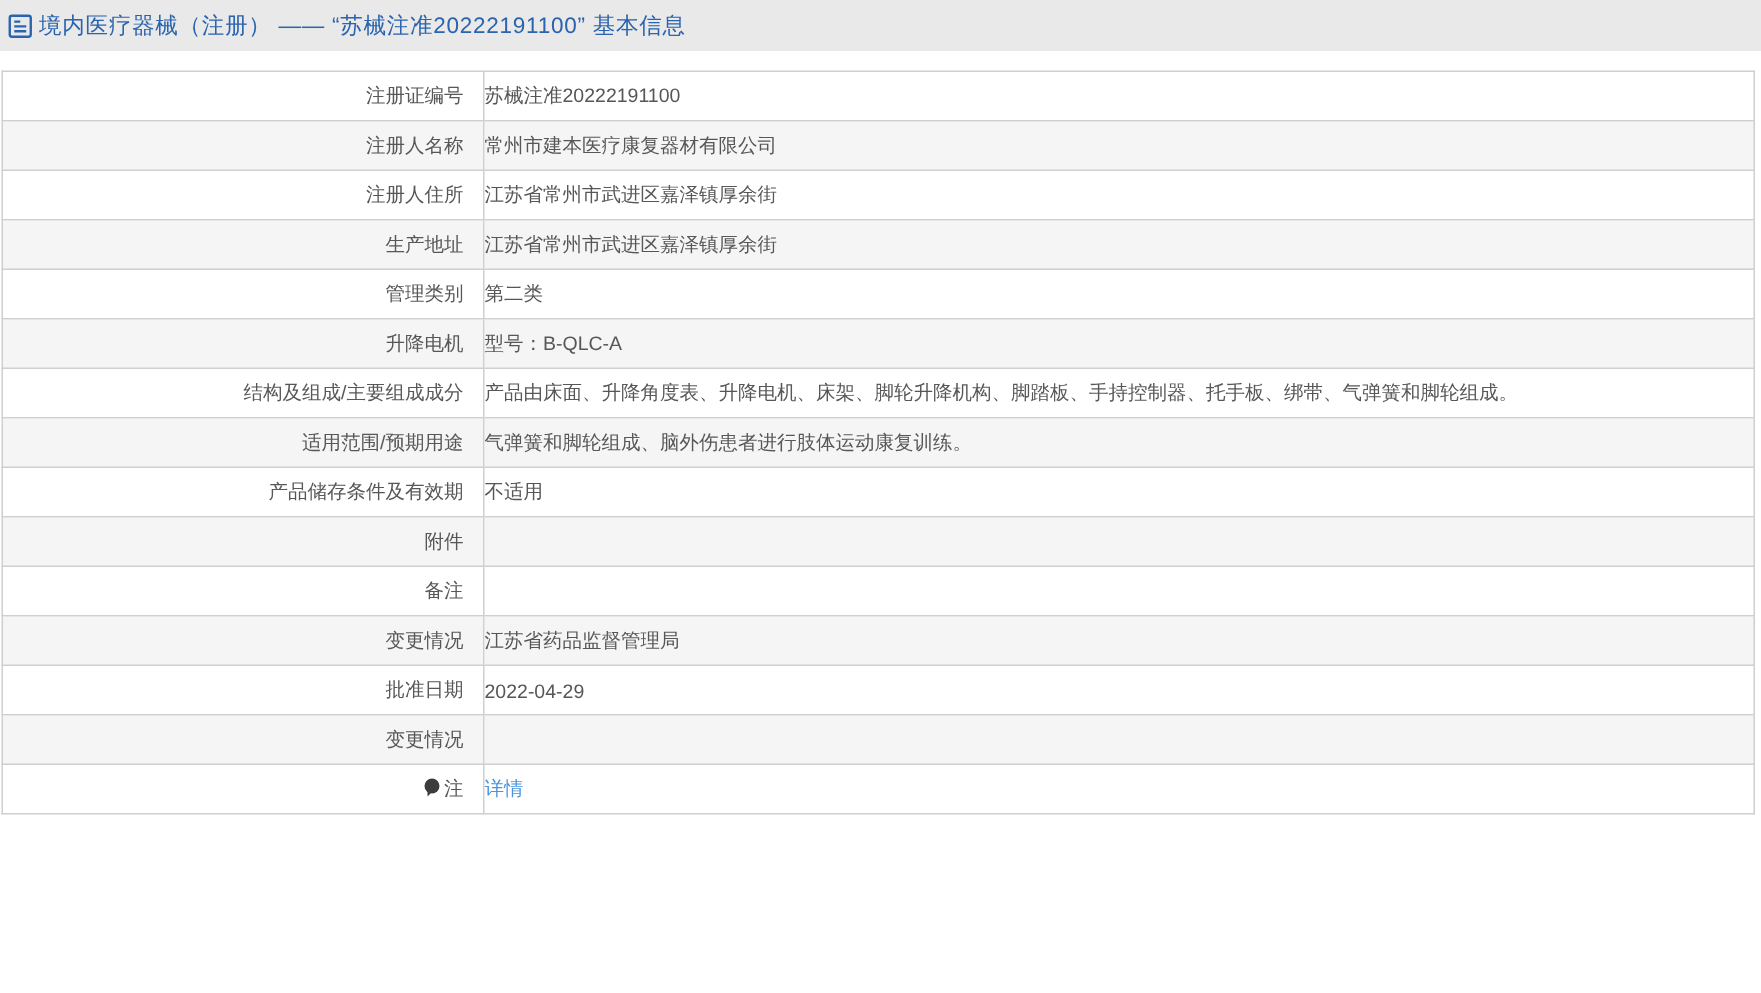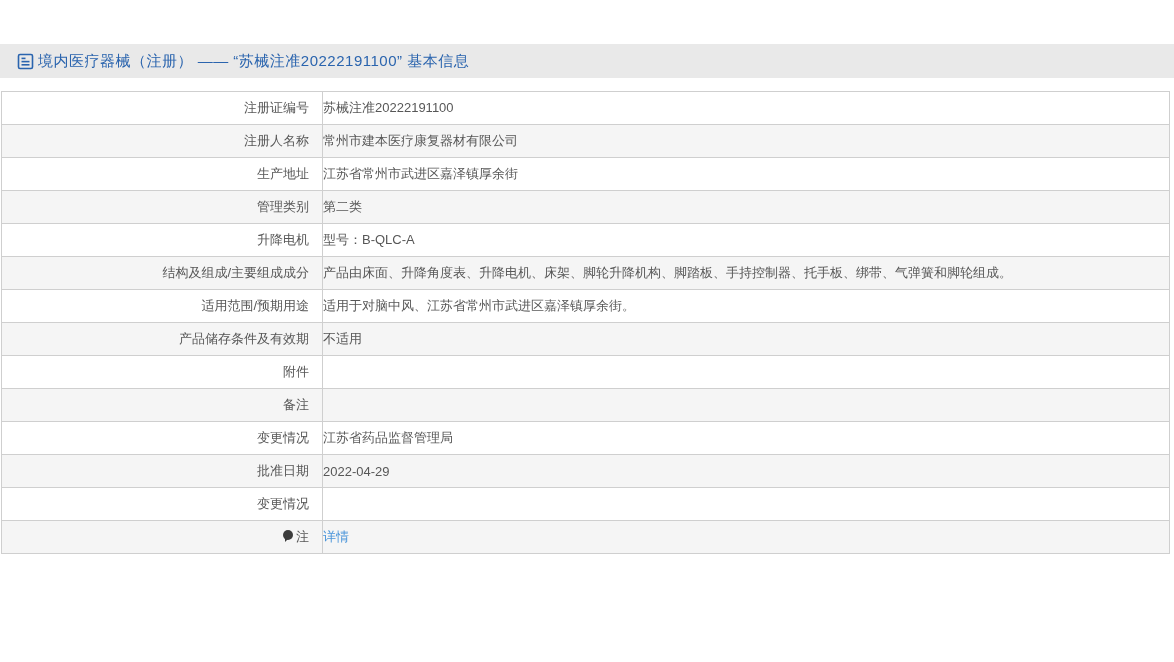--- a/index.html
+++ b/index.html
@@ -12,22 +12,21 @@
     font-family: "Liberation Sans", "DejaVu Sans", sans-serif;
   }
   
   .title-bar {
     width: 100%;
     height: 34px;
     background: #e9e9e9;
     display: flex;
     align-items: center;
     box-sizing: border-box;
-    padding-left: 17px;
-    margin-top: 44px;
+    padding-left: 5px;
   }
   .doc-icon {
     width: 17px;
     height: 17px;
     margin-right: 4px;
     flex: 0 0 auto;
     display: inline-block;
   }
   .title-text {
     color: #2a64ae;
@@ -113,38 +112,42 @@
   <tbody>
     <tr>
       <td class="cell-label">注册证编号</td>
       <td class="cell-value">苏械注准20222191100</td>
     </tr>
     <tr>
       <td class="cell-label">注册人名称</td>
       <td class="cell-value">常州市建本医疗康复器材有限公司</td>
     </tr>
     <tr>
+      <td class="cell-label">注册人住所</td>
+      <td class="cell-value">江苏省常州市武进区嘉泽镇厚余街</td>
+    </tr>
+    <tr>
       <td class="cell-label">生产地址</td>
       <td class="cell-value">江苏省常州市武进区嘉泽镇厚余街</td>
     </tr>
     <tr>
       <td class="cell-label">管理类别</td>
       <td class="cell-value">第二类</td>
     </tr>
     <tr>
       <td class="cell-label">升降电机</td>
       <td class="cell-value">型号：B-QLC-A</td>
     </tr>
     <tr>
       <td class="cell-label">结构及组成/主要组成成分</td>
       <td class="cell-value">产品由床面、升降角度表、升降电机、床架、脚轮升降机构、脚踏板、手持控制器、托手板、绑带、气弹簧和脚轮组成。</td>
     </tr>
     <tr>
       <td class="cell-label">适用范围/预期用途</td>
-      <td class="cell-value">适用于对脑中风、江苏省常州市武进区嘉泽镇厚余街。</td>
+      <td class="cell-value">气弹簧和脚轮组成、脑外伤患者进行肢体运动康复训练。</td>
     </tr>
     <tr>
       <td class="cell-label">产品储存条件及有效期</td>
       <td class="cell-value">不适用</td>
     </tr>
     <tr>
       <td class="cell-label">附件</td>
       <td class="cell-value"></td>
     </tr>
     <tr>

